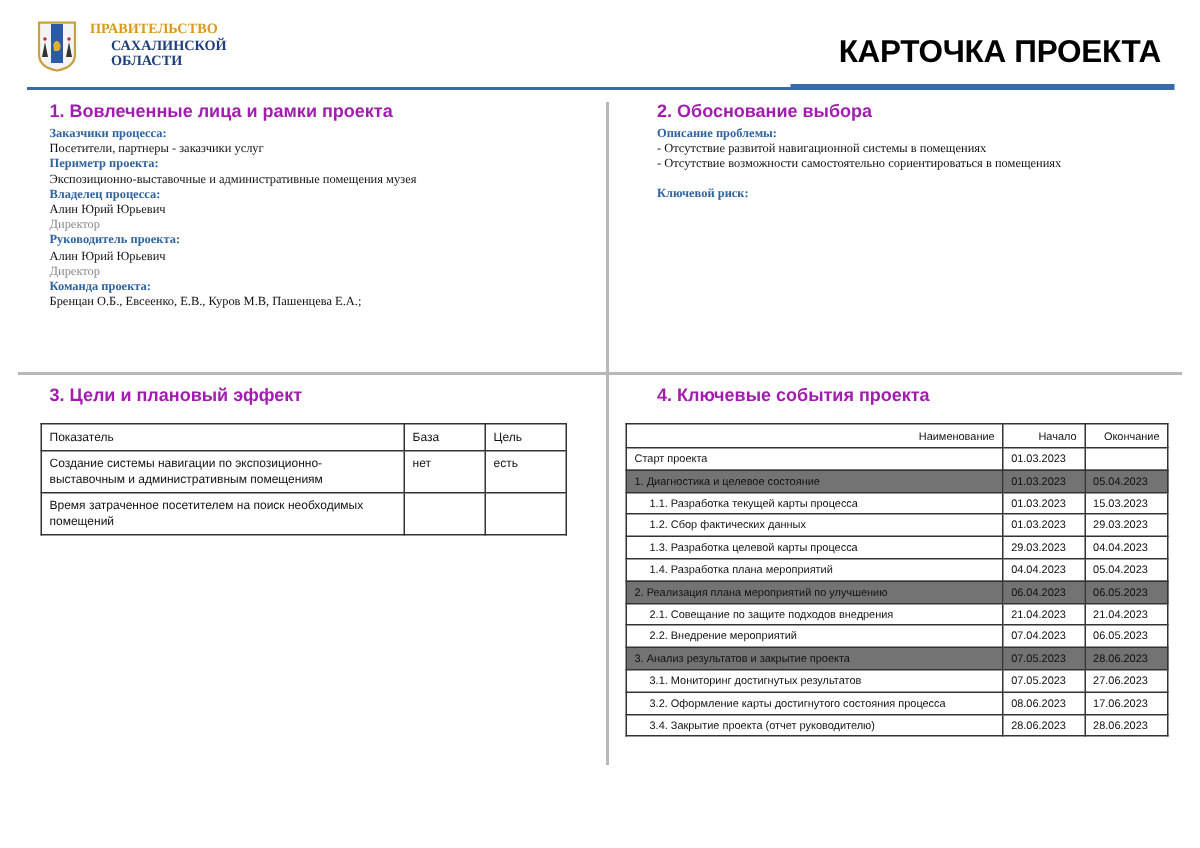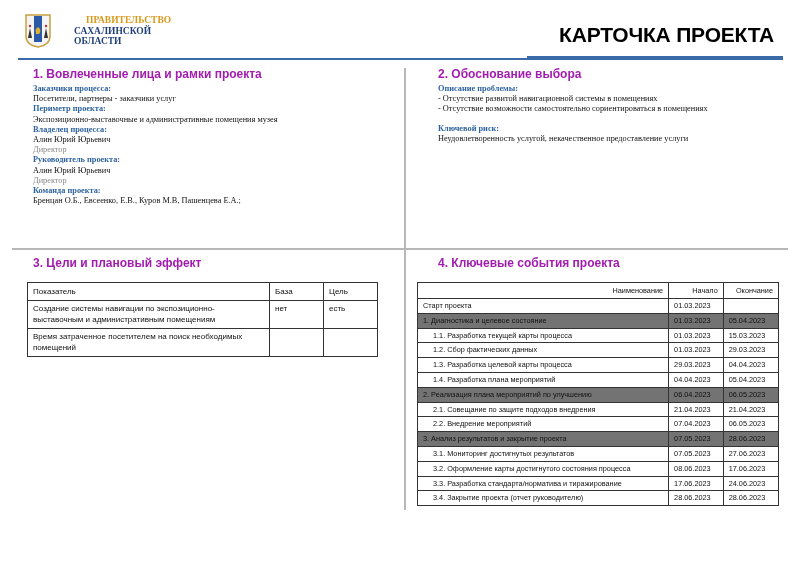--- a/index.html
+++ b/index.html
@@ -1,21 +1,21 @@
 <!DOCTYPE html>
 <html><head>
 <meta charset="utf-8">
 <style>
   * { box-sizing: border-box; margin: 0; padding: 0; }
   html, body { width: 800px; height: 565px; background: #ffffff; overflow: hidden; }
   body { font-family: "Liberation Sans", sans-serif; color: #111; position: relative; }
 
   .logo { position: absolute; left: 25px; top: 14px; width: 26px; height: 34px; }
   .org { position: absolute; left: 60px; top: 15px; font-family: "Liberation Serif", serif; font-weight: bold; font-size: 9.5px; line-height: 10.5px; }
-  .org .l1 { color: #d99a1c; margin-left: 26px; }
+  .org .l1 { color: #d99a1c; }
   .org .l2, .org .l3 { color: #1f3f7a; padding-left: 14px; }
 
   .page-title { position: absolute; right: 26px; top: 23px; font-size: 21px; font-weight: bold; color: #000; letter-spacing: -0.2px; }
 
   .rule-thin { position: absolute; left: 18px; top: 58px; width: 510px; height: 1.5px; background: #3a6aa8; }
   .rule-thick { position: absolute; left: 527px; top: 56px; width: 256px; height: 4px; background: #3a6aa8; }
 
   .vdiv { position: absolute; left: 404px; top: 68px; width: 1.5px; height: 442px; background: #b8b8b8; }
   .hdiv { position: absolute; left: 12px; top: 248px; width: 776px; height: 1.5px; background: #b8b8b8; }
 
@@ -81,21 +81,20 @@
   <div class="val">Бренцан О.Б., Евсеенко, Е.В., Куров М.В, Пашенцева Е.А.;</div>
 </div>
 
 <div class="section-title" style="left:438px; top:67px;">2. Обоснование выбора</div>
 <div class="block" style="left:438px; top:84px; width:345px;">
   <div class="lbl">Описание проблемы:</div>
   <div class="val">- Отсутствие развитой навигационной системы в помещениях</div>
   <div class="val">- Отсутствие возможности самостоятельно сориентироваться в помещениях</div>
   <div style="height:9px;"></div>
   <div class="lbl">Ключевой риск:</div>
-  <div class="val">Неудовлетворенность услугой, некачественное предоставление услуги</div>
 </div>
 
 <div class="section-title" style="left:33px; top:256px;">3. Цели и плановый эффект</div>
 <table class="goals">
   <tbody>
       <tr>
     <th style="width:242px;">Показатель</th>
     <th style="width:54px;">База</th>
     <th>Цель</th>
   </tr>
@@ -174,23 +173,18 @@
     <td class="indent">3.1. Мониторинг достигнутых результатов</td>
     <td>07.05.2023</td>
     <td>27.06.2023</td>
   </tr>
   <tr>
     <td class="indent">3.2. Оформление карты достигнутого состояния процесса</td>
     <td>08.06.2023</td>
     <td>17.06.2023</td>
   </tr>
   <tr>
-    <td class="indent">3.3. Разработка стандарта/норматива и тиражирование</td>
-    <td>17.06.2023</td>
-    <td>24.06.2023</td>
-  </tr>
-  <tr>
     <td class="indent">3.4. Закрытие проекта (отчет руководителю)</td>
     <td>28.06.2023</td>
     <td>28.06.2023</td>
   </tr>
 </tbody>
   </table>
 
 </body></html>

